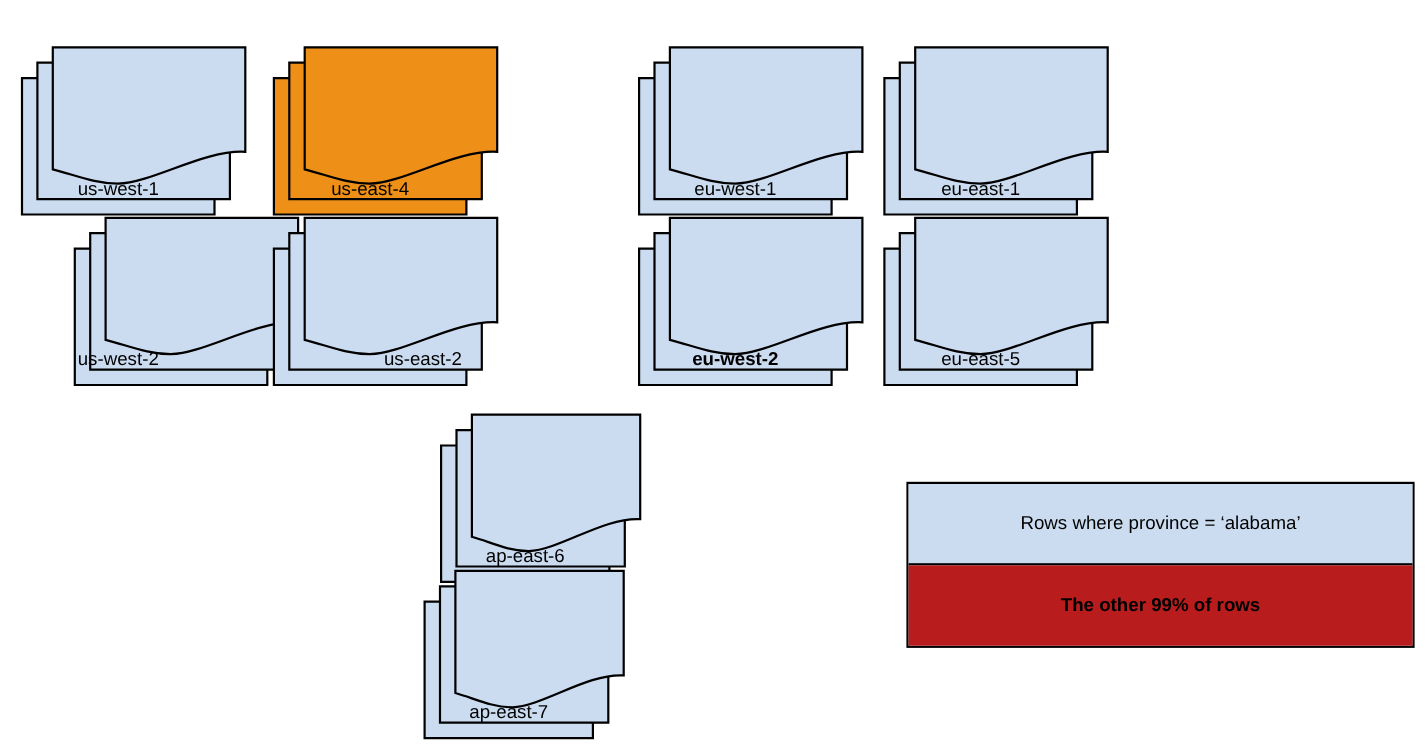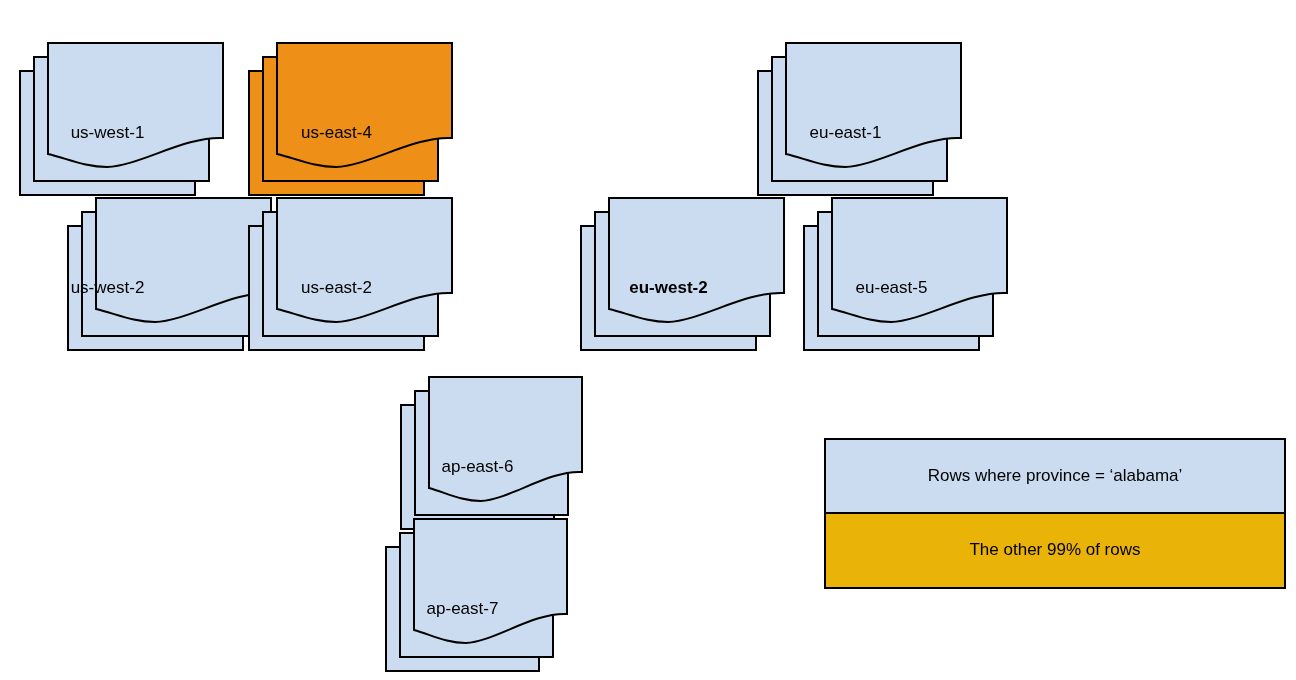--- a/index.html
+++ b/index.html
@@ -32,20 +32,21 @@
     overflow: visible;
   }
 
   .doc-label {
     position: absolute;
     font-size: 17px;
     color: #000000;
     white-space: nowrap;
     text-align: center;
     pointer-events: none;
+    margin-top: 39px;
   }
 
   
   .legend {
     position: absolute;
     left: 803px;
     top: 438px;
     width: 462px;
     height: 151px;
     border: 2px solid #000000;
@@ -90,21 +91,35 @@
         </g>
         <g transform="translate(14,14)">
           <path d="M 1 1 L 176 1 L 176 125 L 1 125 Z" fill="#EE9017" stroke="#000000" stroke-width="2" stroke-linejoin="miter"></path>
         </g>
         <g transform="translate(28,0)">
           <path d="M 1 1 L 176 1 L 176 96 C 138.06 94 92.04 124 60.18000000000001 125 C 38.94 125 21.24 117 1 112 Z" fill="#EE9017" stroke="#000000" stroke-width="2" stroke-linejoin="miter"></path>
         </g>
       </svg>
       <div class="doc-label" style="left: 0px; top: 80.92px; width: 177px;">us-east-4</div>
     </div>
-    <div class="doc-stack" style="left: 757px; top: 42px; width: 205px; height: 154px;">
+    <div class="doc-stack" style="left: 580px; top: 42px; width: 205px; height: 154px;">
+      <svg width="209" height="158">
+        <g transform="translate(0,28)">
+          <path d="M 1 1 L 176 1 L 176 125 L 1 125 Z" fill="#CBDCF0" stroke="#000000" stroke-width="2" stroke-linejoin="miter"></path>
+        </g>
+        <g transform="translate(14,14)">
+          <path d="M 1 1 L 176 1 L 176 125 L 1 125 Z" fill="#CBDCF0" stroke="#000000" stroke-width="2" stroke-linejoin="miter"></path>
+        </g>
+        <g transform="translate(28,0)">
+          <path d="M 1 1 L 176 1 L 176 96 C 138.06 94 92.04 124 60.18000000000001 125 C 38.94 125 21.24 117 1 112 Z" fill="#CBDCF0" stroke="#000000" stroke-width="2" stroke-linejoin="miter"></path>
+        </g>
+      </svg>
+      <div class="doc-label" style="left: 0px; top: 80.92px; width: 177px;">eu-west-1</div>
+    </div>
+    <div class="doc-stack" style="left: 803px; top: 42px; width: 205px; height: 154px;">
       <svg width="209" height="158">
         <g transform="translate(0,28)">
           <path d="M 1 1 L 176 1 L 176 125 L 1 125 Z" fill="#CBDCF0" stroke="#000000" stroke-width="2" stroke-linejoin="miter"></path>
         </g>
         <g transform="translate(14,14)">
           <path d="M 1 1 L 176 1 L 176 125 L 1 125 Z" fill="#CBDCF0" stroke="#000000" stroke-width="2" stroke-linejoin="miter"></path>
         </g>
         <g transform="translate(28,0)">
           <path d="M 1 1 L 176 1 L 176 96 C 138.06 94 92.04 124 60.18000000000001 125 C 38.94 125 21.24 117 1 112 Z" fill="#CBDCF0" stroke="#000000" stroke-width="2" stroke-linejoin="miter"></path>
         </g>
@@ -130,21 +145,21 @@
         <g transform="translate(0,28)">
           <path d="M 1 1 L 176 1 L 176 125 L 1 125 Z" fill="#CBDCF0" stroke="#000000" stroke-width="2" stroke-linejoin="miter"></path>
         </g>
         <g transform="translate(14,14)">
           <path d="M 1 1 L 176 1 L 176 125 L 1 125 Z" fill="#CBDCF0" stroke="#000000" stroke-width="2" stroke-linejoin="miter"></path>
         </g>
         <g transform="translate(28,0)">
           <path d="M 1 1 L 176 1 L 176 96 C 138.06 94 92.04 124 60.18000000000001 125 C 38.94 125 21.24 117 1 112 Z" fill="#CBDCF0" stroke="#000000" stroke-width="2" stroke-linejoin="miter"></path>
         </g>
       </svg>
-      <div class="doc-label" style="left: 0px; top: 80.92px; width: 177px;">us-east-2</div>
+      <div class="doc-label" style="left: 0px; top: 80.92px; width: 177px; padding-left: 48px;">us-east-2</div>
     </div>
     <div class="doc-stack" style="left: 580px; top: 197px; width: 205px; height: 154px;">
       <svg width="209" height="158">
         <g transform="translate(0,28)">
           <path d="M 1 1 L 176 1 L 176 125 L 1 125 Z" fill="#CBDCF0" stroke="#000000" stroke-width="2" stroke-linejoin="miter"></path>
         </g>
         <g transform="translate(14,14)">
           <path d="M 1 1 L 176 1 L 176 125 L 1 125 Z" fill="#CBDCF0" stroke="#000000" stroke-width="2" stroke-linejoin="miter"></path>
         </g>
         <g transform="translate(28,0)">
@@ -194,16 +209,16 @@
         </g>
       </svg>
       <div class="doc-label" style="left: 0px; top: 80.92px; width: 155px;">ap-east-7</div>
     </div>
   </div>
 
 <div class="legend">
   <div class="legend-row top" style="background:#CBDCF0;">
     <span>Rows where province = ‘alabama’</span>
   </div>
-  <div class="legend-row" style="background:#eab308;">
+  <div class="legend-row" style="background:#b91c1c;font-weight:bold;">
     <span>The other 99% of rows</span>
   </div>
 </div>
 
 </body></html>

